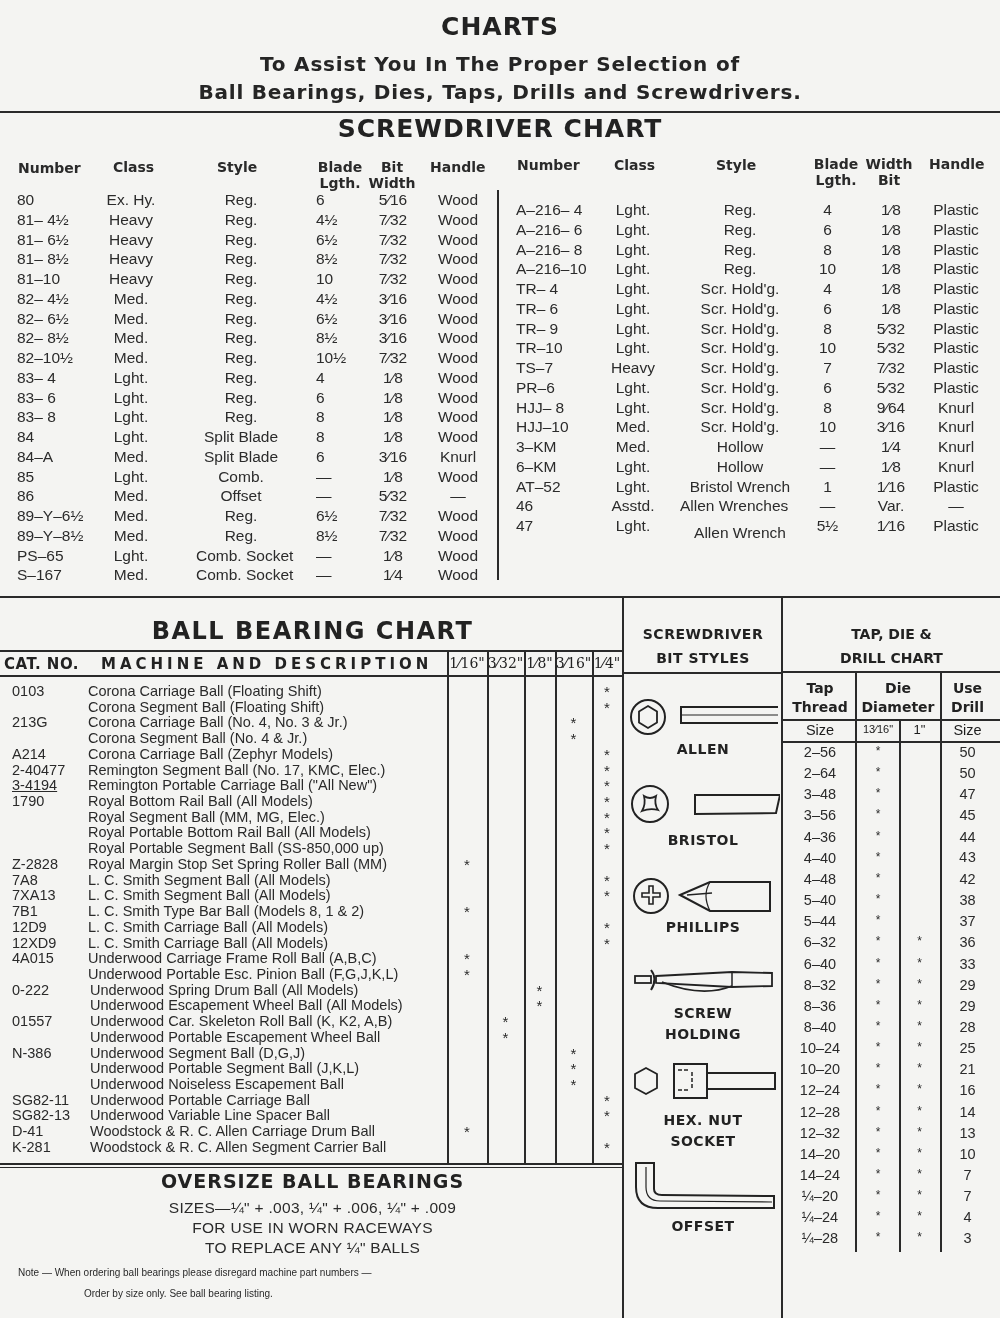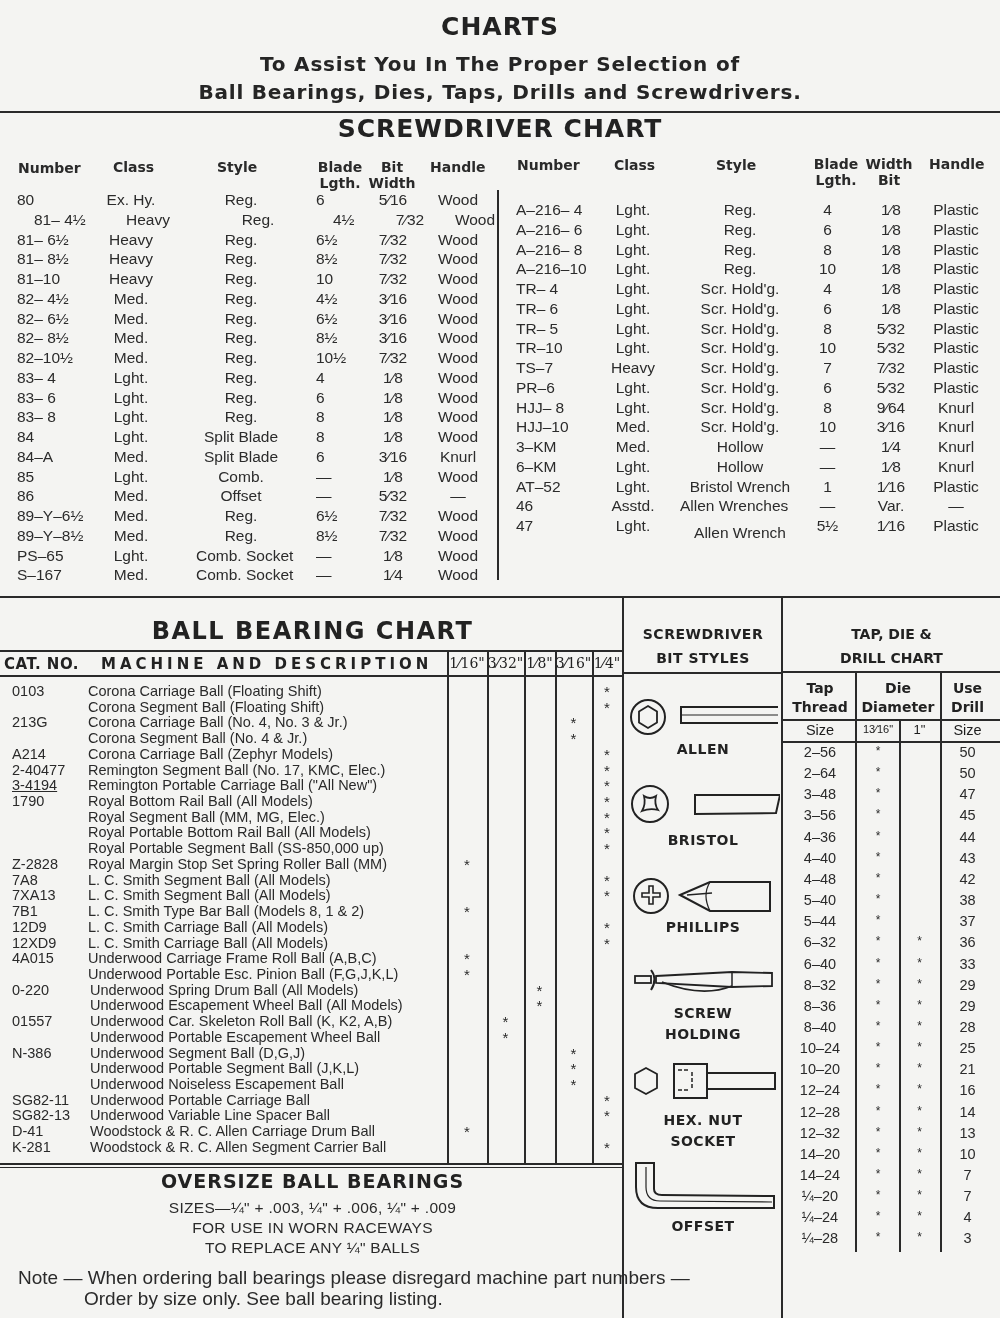--- a/index.html
+++ b/index.html
@@ -19,21 +19,21 @@
   .bb-size-h { font-family: "DejaVu Serif", serif; font-size: 14px; text-align: center; color: #222; }
   .bb-row { position: absolute; left: 0; width: 625px; height: 15.7px; font-size: 14.5px; color: #2a2a2a; white-space: nowrap; }
   .bb-row span { position: absolute; top: -1px; }
   .star { font-size: 15px; text-align: center; width: 20px; }
   .bit-label { font-family: "DejaVu Sans", sans-serif; font-weight: bold; font-size: 14px; text-align: center; width: 160px; color: #222; letter-spacing: 0.5px; line-height: 21px; }
   .tap-hdr { font-family: "DejaVu Sans", sans-serif; font-weight: bold; font-size: 14px; text-align: center; color: #222; line-height: 19px; }
   .tap-row { position: absolute; left: 785px; width: 215px; height: 21.2px; font-size: 14.5px; color: #2a2a2a; }
   .tap-row span { position: absolute; top: 0; text-align: center; }
   .os-title { font-family: "DejaVu Sans", sans-serif; font-weight: bold; font-size: 19px; letter-spacing: 1px; text-align: center; color: #222; }
   .os-line { font-size: 15.5px; text-align: center; color: #2a2a2a; letter-spacing: 0.3px; }
-  .note { font-size: 19px; color: #2a2a2a; }
+  .note { font-size: 10px; color: #2a2a2a; }
 </style>
 </head>
 <body>
 
 <div class="abs head-title">CHARTS</div>
 <div class="abs head-sub" style="top:52px;">To Assist You In The Proper Selection of</div>
 <div class="abs head-sub" style="top:80px;">Ball Bearings, Dies, Taps, Drills and Screwdrivers.</div>
 <div class="abs hline" style="left:0;top:111px;width:1000px;"></div>
 
 <div class="abs sec-title" style="left:0;width:1000px;top:114px;font-size:25px;letter-spacing:1px;">SCREWDRIVER CHART</div>
@@ -54,21 +54,21 @@
 </div>
 <div id="sd-left-rows">
     <div class="sd-row" style="left: 0px; width: 1000px; top: 191px;">
       <span style="left: 17px;">80</span>
       <span style="left: 86px; width: 90px; text-align: center;">Ex. Hy.</span>
       <span style="left: 196px; width: 90px; text-align: center;">Reg.</span>
       <span style="left: 316px; width: 40px; text-align: left;">6</span>
       <span style="left: 368px; width: 50px; text-align: center;">5⁄16</span>
       <span style="left: 428px; width: 60px; text-align: center;">Wood</span>
     </div>
-    <div class="sd-row" style="left: 17px; width: 920px; top: 210.75px;">
+    <div class="sd-row" style="left: 0px; width: 920px; top: 210.75px;">
       <span style="left: 17px;">81– 4½</span>
       <span style="left: 86px; width: 90px; text-align: center;">Heavy</span>
       <span style="left: 196px; width: 90px; text-align: center;">Reg.</span>
       <span style="left: 316px; width: 40px; text-align: left;">4½</span>
       <span style="left: 368px; width: 50px; text-align: center;">7⁄32</span>
       <span style="left: 428px; width: 60px; text-align: center;">Wood</span>
     </div>
     <div class="sd-row" style="left: 0px; width: 1000px; top: 230.5px;">
       <span style="left: 17px;">81– 6½</span>
       <span style="left: 86px; width: 90px; text-align: center;">Heavy</span>
@@ -273,21 +273,21 @@
     </div>
     <div class="sd-row" style="left: 0px; width: 1000px; top: 299.75px;">
       <span style="left: 516px;">TR– 6</span>
       <span style="left: 598px; width: 70px; text-align: center;">Lght.</span>
       <span style="left: 680px; width: 120px; text-align: center;">Scr. Hold'g.</span>
       <span style="left: 805px; width: 45px; text-align: center;">6</span>
       <span style="left: 866px; width: 50px; text-align: center;">1⁄8</span>
       <span style="left: 925px; width: 62px; text-align: center;">Plastic</span>
     </div>
     <div class="sd-row" style="left: 0px; width: 1000px; top: 319.5px;">
-      <span style="left: 516px;">TR– 5</span>
+      <span style="left: 516px;">TR– 9</span>
       <span style="left: 598px; width: 70px; text-align: center;">Lght.</span>
       <span style="left: 680px; width: 120px; text-align: center;">Scr. Hold'g.</span>
       <span style="left: 805px; width: 45px; text-align: center;">8</span>
       <span style="left: 866px; width: 50px; text-align: center;">5⁄32</span>
       <span style="left: 925px; width: 62px; text-align: center;">Plastic</span>
     </div>
     <div class="sd-row" style="left: 0px; width: 1000px; top: 339.25px;">
       <span style="left: 516px;">TR–10</span>
       <span style="left: 598px; width: 70px; text-align: center;">Lght.</span>
       <span style="left: 680px; width: 120px; text-align: center;">Scr. Hold'g.</span>
@@ -480,21 +480,21 @@
       <span style="left: 12px;">4A015</span>
       <span style="left: 88px;">Underwood Carriage Frame Roll Ball (A,B,C)</span>
       <span class="star" style="left: 457px;">*</span>
     </div>
     <div class="bb-row" style="top: 966.96px;">
       <span style="left: 12px;"></span>
       <span style="left: 88px;">Underwood Portable Esc. Pinion Ball (F,G,J,K,L)</span>
       <span class="star" style="left: 457px;">*</span>
     </div>
     <div class="bb-row" style="top: 982.68px;">
-      <span style="left: 12px;">0-220</span>
+      <span style="left: 12px;">0-222</span>
       <span style="left: 90px;">Underwood Spring Drum Ball (All Models)</span>
       <span class="star" style="left: 529.5px;">*</span>
     </div>
     <div class="bb-row" style="top: 998.4px;">
       <span style="left: 12px;"></span>
       <span style="left: 90px;">Underwood Escapement Wheel Ball (All Models)</span>
       <span class="star" style="left: 529.5px;">*</span>
     </div>
     <div class="bb-row" style="top: 1014.12px;">
       <span style="left: 12px;">01557</span>
@@ -661,21 +661,21 @@
       <span style="left: 155px; width: 55px;">45</span>
     </div>
     <div class="tap-row" style="top: 828.6px;">
       <span style="left: 0px; width: 70px;">4–36</span>
       <span style="left: 72px; width: 42px; font-size: 12px;">*</span>
       <span style="left: 155px; width: 55px;">44</span>
     </div>
     <div class="tap-row" style="top: 849.75px;">
       <span style="left: 0px; width: 70px;">4–40</span>
       <span style="left: 72px; width: 42px; font-size: 12px;">*</span>
-      <span style="left: 155px; width: 55px;">43</span>
+      <span style="left: 155px; width: 55px; font-family: Liberation Mono, monospace;">43</span>
     </div>
     <div class="tap-row" style="top: 870.9px;">
       <span style="left: 0px; width: 70px;">4–48</span>
       <span style="left: 72px; width: 42px; font-size: 12px;">*</span>
       <span style="left: 155px; width: 55px;">42</span>
     </div>
     <div class="tap-row" style="top: 892.05px;">
       <span style="left: 0px; width: 70px;">5–40</span>
       <span style="left: 72px; width: 42px; font-size: 12px;">*</span>
       <span style="left: 155px; width: 55px;">38</span>

